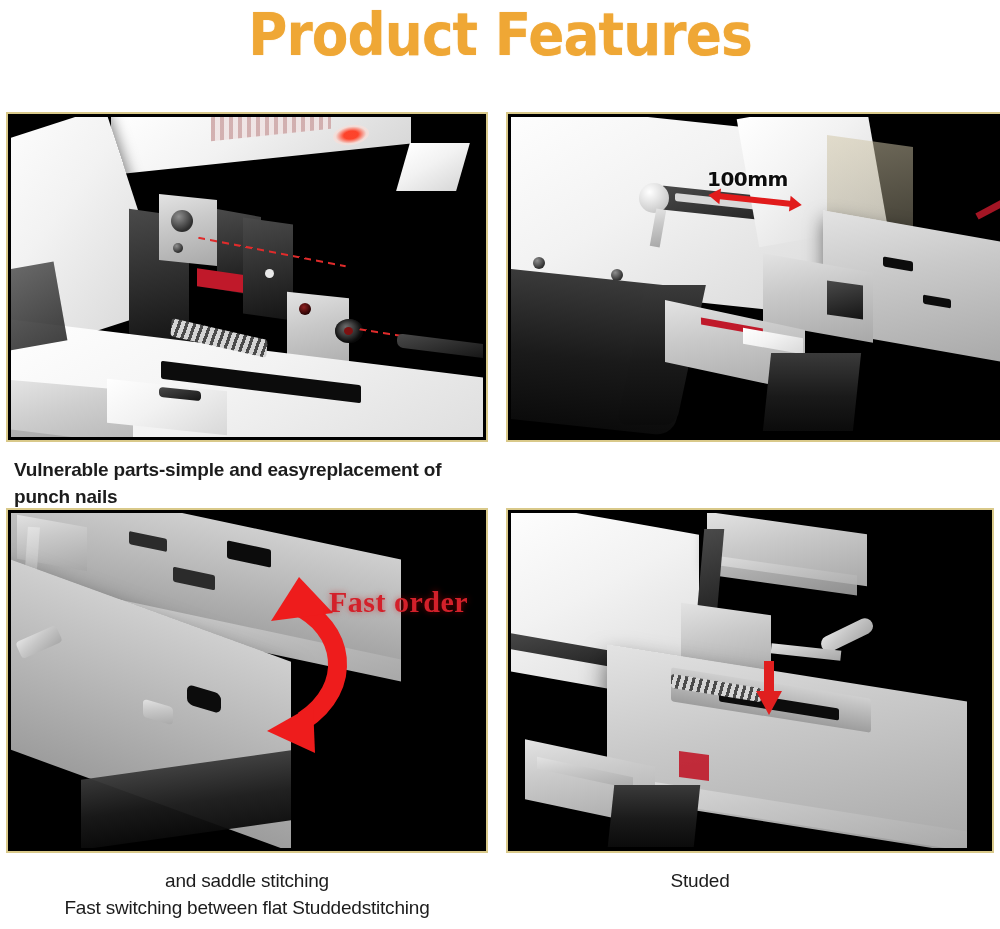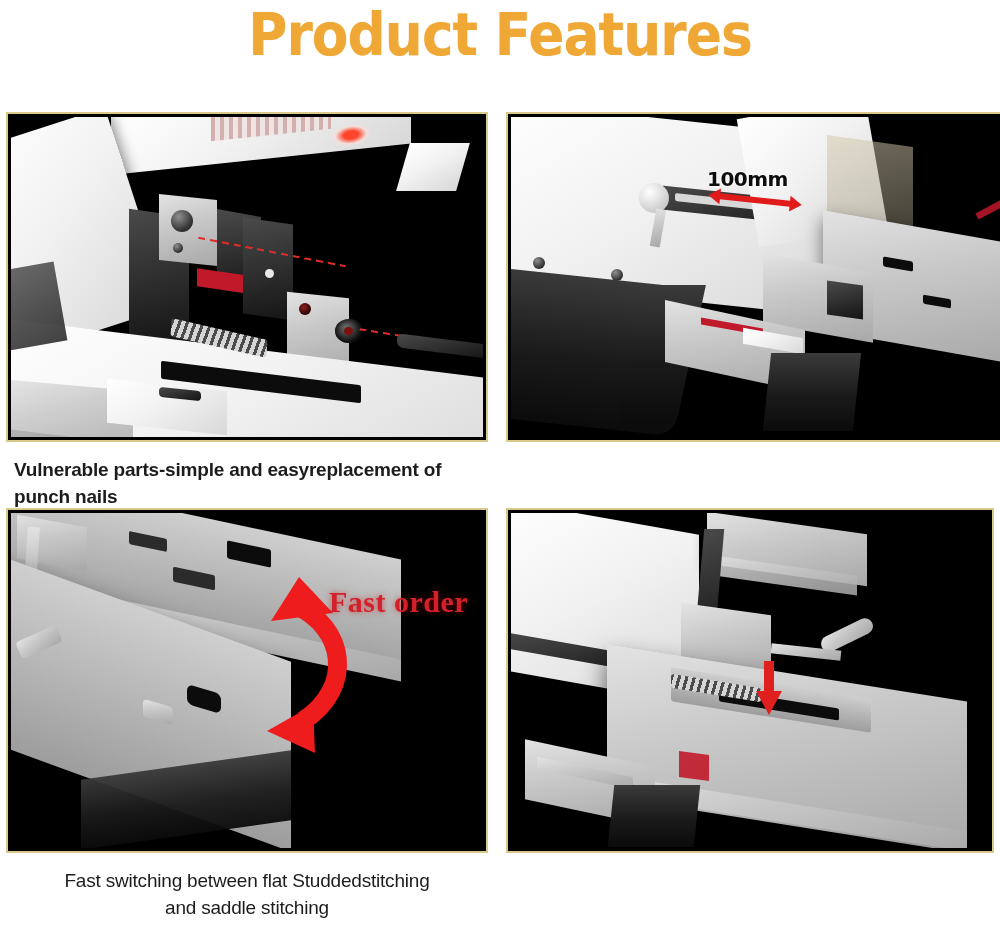--- a/index.html
+++ b/index.html
@@ -316,22 +316,22 @@
         <svg class="mech" style="left:226px;top:56px;width:150px;height:190px;" viewBox="0 0 150 190">
           <path d="M58 36 C108 58, 118 118, 66 152" fill="none" stroke="#ee1c1c" stroke-width="19" stroke-linecap="butt"></path>
           <polygon points="62,8 96,44 34,52" fill="#ee1c1c"></polygon>
           <polygon points="78,184 30,162 76,136" fill="#ee1c1c"></polygon>
         </svg>
 
         <div class="red-anno-text" style="left:318px;top:72px;">Fast order</div>
       </div>
     </div>
     <div class="caption">
+      <div>and saddle stitching</div>
       <div>Fast switching between flat Studdedstitching</div>
-      <div>and saddle stitching</div>
     </div>
   </div>
 
   <div class="feature-cell cell-4">
     <div class="panel-frame">
       <div class="panel-inner">
 
         <div class="mech white-body" style="left:-12px;top:4px;width:200px;height:170px;
                     transform:skewY(10deg);box-shadow:0 8px 20px rgba(0,0,0,.55);"></div>
         <div class="mech dark-metal" style="left:-12px;top:134px;width:180px;height:16px;transform:skewY(10deg);"></div>
@@ -360,15 +360,18 @@
 
         <div class="mech red-part" style="left:168px;top:240px;width:30px;height:26px;transform:skewY(8deg);opacity:.9;"></div>
         <div class="mech black-base" style="left:100px;top:272px;width:86px;height:62px;transform:skewX(-6deg);"></div>
 
         <div class="down-arrow" style="left:258px;top:148px;">
           <div class="shaft"></div>
           <div class="head"></div>
         </div>
       </div>
     </div>
+    <div class="caption" style="padding-right:100px;">
+      <span>Studed</span>
+    </div>
   </div>
 
 </div>
 
 </body></html>

